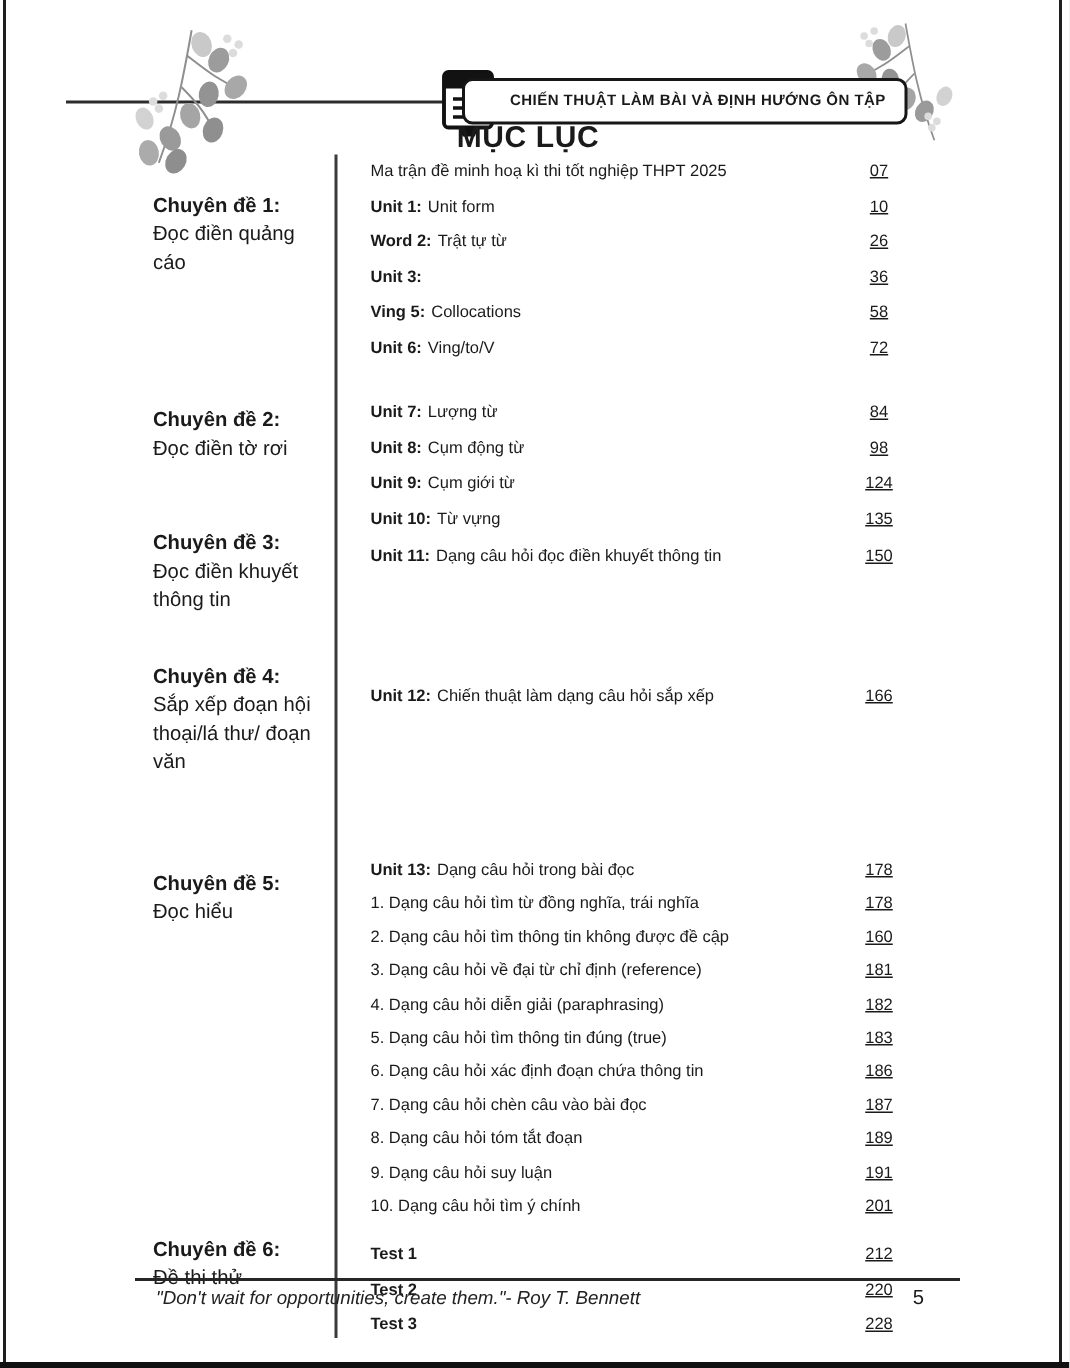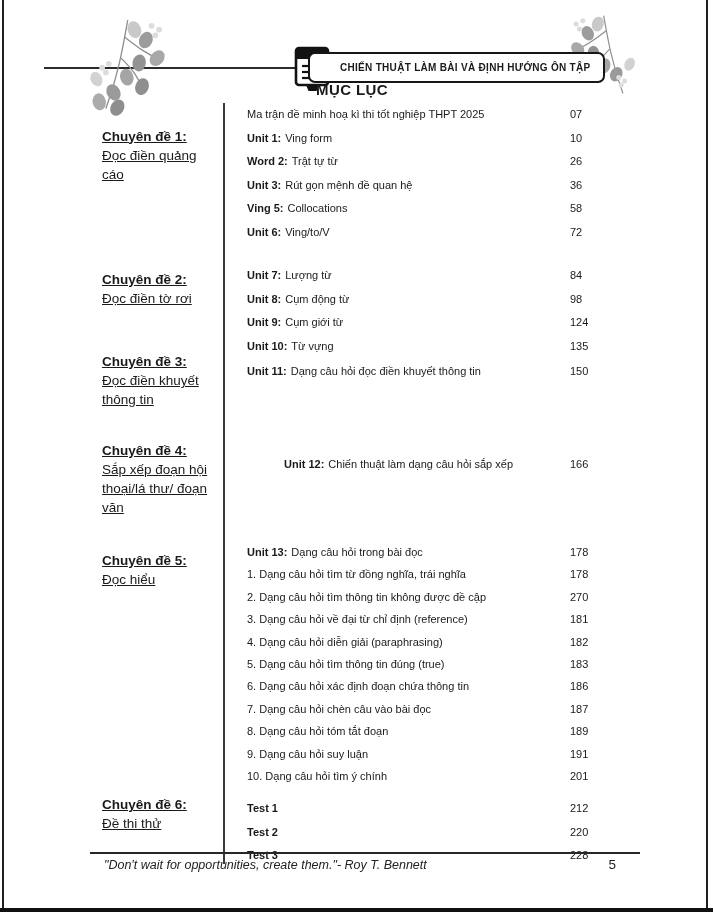--- a/index.html
+++ b/index.html
@@ -22,38 +22,38 @@
     display:flex; align-items:center; padding:0 12px 0 30px;
     font-size:10px; font-weight:bold; letter-spacing:.3px; white-space:nowrap;
   }
   .book-icon { position:absolute; left:292px; top:45px; width:42px; height:47px; }
   .floral { position:absolute; }
   .floral-left  { left:85px; top:18px; width:95px; height:105px; }
   .floral-right { left:552px; top:14px; width:95px; height:92px; transform:scaleX(-1); }
 
   
   .toc-title { position:absolute; left:102px; top:81px; width:500px; text-align:center;
-               font-size:15px; font-weight:bold; letter-spacing:.4px; }
+               font-size:20px; font-weight:bold; letter-spacing:.4px; }
   .toc { position:absolute; left:102px; top:103px; width:500px; }
   .toc-divider { position:absolute; left:121px; top:0; bottom:4px; width:2px; background:#3a3a3a; }
 
   .block { display:grid; grid-template-columns:121px 1fr; }
   .entries { padding-left:24px; }
   .row { display:flex; align-items:baseline; height:23.5px; line-height:23.5px;
          font-size:11px; white-space:nowrap; }
   .row-bold { font-weight:bold; margin-right:4px; }
   .row-bold:empty { margin-right:0; }
-  .row-page { margin-left:auto; min-width:32px; text-align:left; }
-
-  .label { font-size:13.5px; line-height:19px;text-decoration:underline; }
+  .row-page { margin-left:auto; min-width:32px; text-align:center;text-decoration:underline; }
+
+  .label { font-size:13.5px; line-height:19px; }
   .lab-b { font-weight:bold; }
   .block-2 { margin-top:20px; }
   .block-3 { margin-top:2px; }
-  .block-4 { margin-top:44px;gap:37px; }
-  .block-5 { margin-top:24px; }
+  .block-4 { margin-top:44px; }
+  .block-5 { margin-top:52px; }
   .block-6 { margin-top:10px; }
   .block-2 .label { margin-top:6px; }
   .block-3 .label { margin-top:-8px; }
   .block-4 .label { margin-top:-12px; }
   .block-5 .label { margin-top:10px; }
   .block-6 .label { margin-top:-2px; }
   .block-5 .row { height:22.4px; line-height:22.4px; }
 
   
   .footer-rule { position:absolute; left:90px; top:852px; width:550px; height:2px; background:#262626; }
@@ -157,31 +157,30 @@
 
     <div class="block block-1">
       <div class="label">
         <div class="lab-b">Chuyên đề 1:</div>
         <div>Đọc điền quảng</div>
         <div>cáo</div>
       </div>
       <div class="entries">
         <div class="row">
           <span class="row-bold">Unit 1:</span>
-          <span class="row-text">Ving form</span>
+          <span class="row-text">Unit form</span>
           <span class="row-page">10</span>
         </div>
         <div class="row">
           <span class="row-bold">Word 2:</span>
           <span class="row-text">Trật tự từ</span>
           <span class="row-page">26</span>
         </div>
         <div class="row">
           <span class="row-bold">Unit 3:</span>
-          <span class="row-text">Rút gọn mệnh đề quan hệ</span>
           <span class="row-page">36</span>
         </div>
         <div class="row">
           <span class="row-bold">Ving 5:</span>
           <span class="row-text">Collocations</span>
           <span class="row-page">58</span>
         </div>
         <div class="row">
           <span class="row-bold">Unit 6:</span>
           <span class="row-text">Ving/to/V</span>
@@ -262,21 +261,21 @@
           <span class="row-page">178</span>
         </div>
         <div class="row">
           <span class="row-bold"></span>
           <span class="row-text">1. Dạng câu hỏi tìm từ đồng nghĩa, trái nghĩa</span>
           <span class="row-page">178</span>
         </div>
         <div class="row">
           <span class="row-bold"></span>
           <span class="row-text">2. Dạng câu hỏi tìm thông tin không được đề cập</span>
-          <span class="row-page">270</span>
+          <span class="row-page">160</span>
         </div>
         <div class="row">
           <span class="row-bold"></span>
           <span class="row-text">3. Dạng câu hỏi về đại từ chỉ định (reference)</span>
           <span class="row-page">181</span>
         </div>
         <div class="row">
           <span class="row-bold"></span>
           <span class="row-text">4. Dạng câu hỏi diễn giải (paraphrasing)</span>
           <span class="row-page">182</span>

